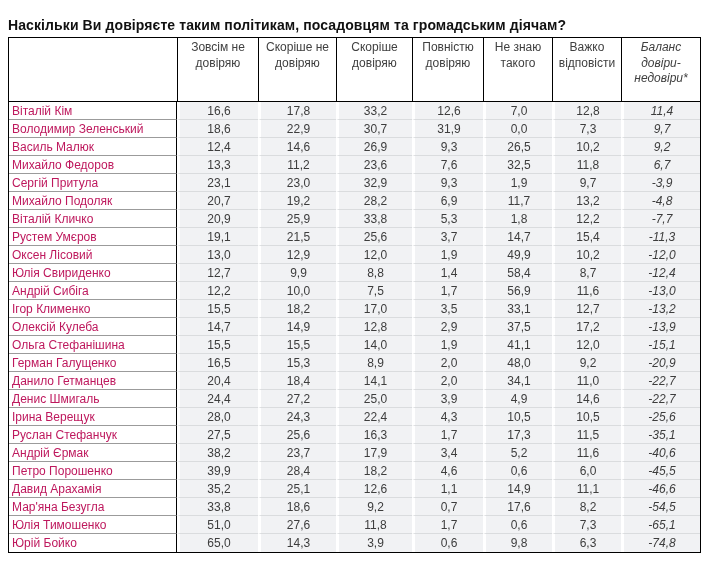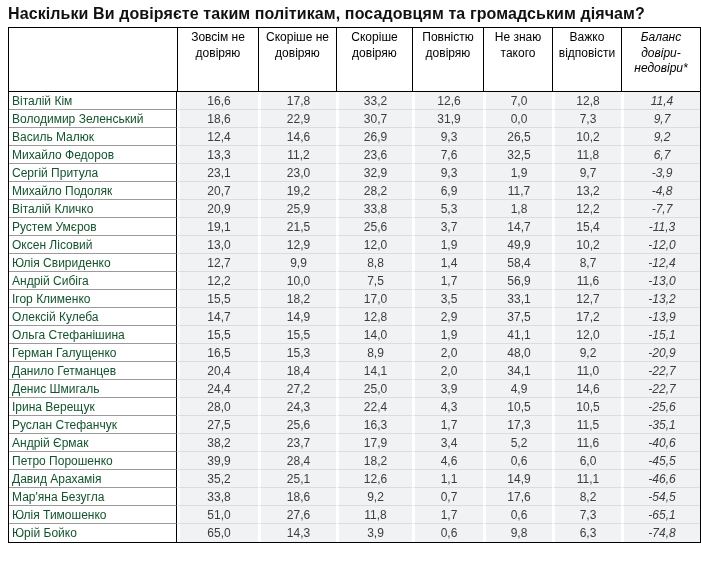--- a/index.html
+++ b/index.html
@@ -4,53 +4,53 @@
 <style>
   * { box-sizing: border-box; }
   html, body {
     margin: 0; padding: 0;
     width: 701px; height: 568px;
     background: #ffffff;
     font-family: "Liberation Sans", sans-serif;
   }
   .page { padding: 5px 1px 0 8px; }
   .title {
-    font-size: 16px;
+    font-size: 14px;
     font-weight: bold;
     color: #111111;
-    margin: 0 0 4px 0;
+    margin: 12px 0 4px 0;
     letter-spacing: 0.1px;
   }
   table.trust {
     border-collapse: separate;
     border-spacing: 0;
     table-layout: fixed;
     width: 691px;
     border: 1.5px solid #000000;
   }
   th.col-header {
     background: #ffffff;
     border-bottom: 1px solid #000000;
     vertical-align: top;
     text-align: center;
     font-weight: normal;
     font-size: 12px;
     line-height: 1.3;
-    color: #000000;
+    color: #404040;
     height: 64px;
     padding: 2px 2px 0 2px;
   }
   th.col-header + th.col-header { border-left: 1px solid #000000; }
   th.balance-header { font-style: italic; }
   td.name-cell {
     background: #ffffff;
     border-right: 1px solid #000000;
     border-bottom: 1px solid #9b9b9b;
     font-size: 12px;
-    color: #14532d;
+    color: #be185d;
     padding: 1px 2px 1px 3px;
     height: 18px;
     white-space: nowrap;
     overflow: hidden;
   }
   tr:last-child td.name-cell { border-bottom: none; }
   td.num-cell {
     background: #f1f2f4;
     border-left: 3px solid #ffffff;
     border-bottom: 1px solid #dadcde;

